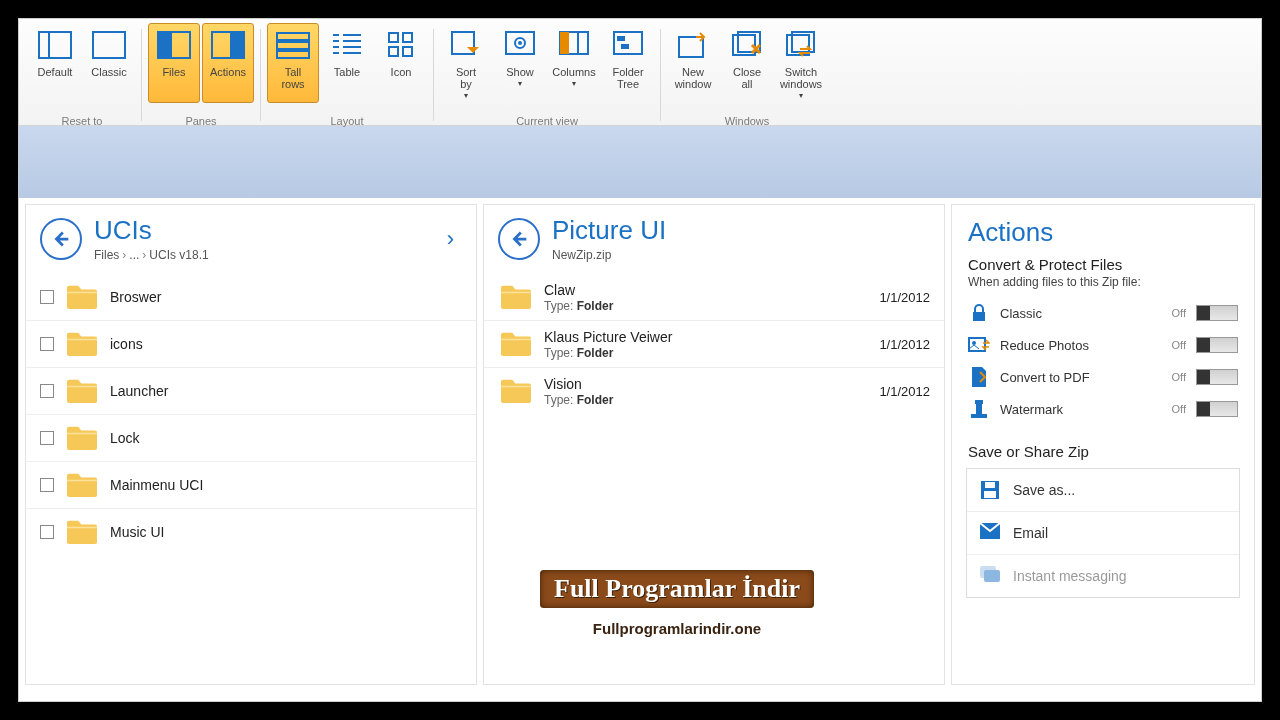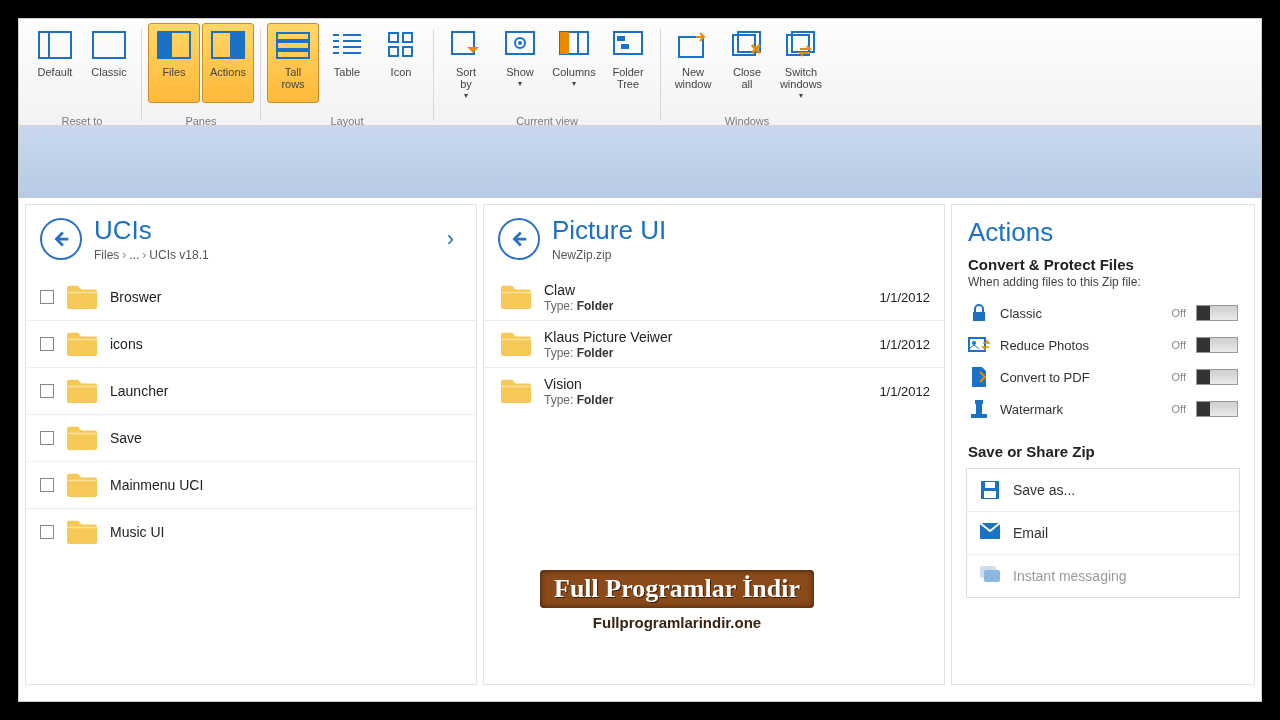--- a/index.html
+++ b/index.html
@@ -32,36 +32,36 @@
 .frow{display:flex;align-items:center;padding:6px 14px;border-top:1px solid #eee;cursor:pointer}
 .frow:first-child{border-top:none}
 .frow .cb{width:14px;height:14px;border:1px solid #888;margin-right:10px}
 .fico{width:36px;height:34px;margin-right:10px}
 .finfo{flex:1}
 .fname{font-size:14px;color:#222}
 .ftype{font-size:12px;color:#666;margin-top:1px}
 .ftype b{font-weight:600;color:#333}
 .fdate{font-size:13px;color:#222}
 .actions-hdr{font-size:26px;color:#1b72c4;padding:12px 16px 4px}
-.asub{font-size:15px;color:#222;font-weight:700;padding:4px 16px 2px}
+.asub{font-size:15px;color:#222;font-weight:400;padding:4px 16px 2px}
 .adesc{font-size:12px;color:#444;padding:0 16px 8px}
 .arow{display:flex;align-items:center;padding:5px 16px;gap:10px}
 .arow .aic{width:22px;height:22px;display:flex;align-items:center;justify-content:center}
 .arow .albl{flex:1;font-size:13px;color:#333}
 .arow .ast{font-size:11px;color:#888}
 .toggle{width:42px;height:16px;background:linear-gradient(#d0d0d0,#e8e8e8);border:1px solid #999;position:relative;cursor:pointer}
 .toggle::after{content:"";position:absolute;left:0;top:0;width:13px;height:14px;background:#333}
 .sharebox{margin:6px 14px;border:1px solid #ddd}
 .srow{display:flex;align-items:center;padding:10px 12px;gap:12px;border-bottom:1px solid #eee;cursor:pointer}
 .srow:last-child{border-bottom:none;color:#aaa}
 .srow .sic{width:22px;height:22px}
 .srow .slbl{font-size:14px;color:#333}
 .watermark{position:absolute;left:540px;top:570px;text-align:center;pointer-events:none}
 .wm1{font-family:Georgia,serif;font-size:26px;font-weight:bold;color:#fff;background:#8a4a1a;padding:4px 14px;border-radius:4px;display:inline-block;text-shadow:1px 1px 0 #3a1f08;box-shadow:inset 0 0 6px #3a1f08}
-.wm2{font-size:15px;font-weight:bold;color:#3a2310;margin-top:6px}
+.wm2{font-size:15px;font-weight:bold;color:#3a2310;margin-top:12px}
 .folder-svg{fill:#f5c857}
 </style>
 </head>
 <body>
 
 <div class="frame">
 <div class="ribbon" id="ribbon">
       <div class="rgroup">
         <div class="rbtns">
           <div class="rbtn">
@@ -289,21 +289,21 @@
               <div class="fname">Launcher</div>
             </div>
           </div>
           <div class="frow">
             <div class="cb"></div>
             <svg class="fico" viewBox="0 0 48 40">
               <path class="folder-svg" d="M4 8c0-2 1-3 3-3h12l4 5h18c2 0 3 1 3 3v20c0 2-1 3-3 3H7c-2 0-3-1-3-3z"></path>
               <path fill="#fce29b" d="M4 13h40v2H4z"></path>
             </svg>
             <div class="finfo">
-              <div class="fname">Save</div>
+              <div class="fname">Lock</div>
             </div>
           </div>
           <div class="frow">
             <div class="cb"></div>
             <svg class="fico" viewBox="0 0 48 40">
               <path class="folder-svg" d="M4 8c0-2 1-3 3-3h12l4 5h18c2 0 3 1 3 3v20c0 2-1 3-3 3H7c-2 0-3-1-3-3z"></path>
               <path fill="#fce29b" d="M4 13h40v2H4z"></path>
             </svg>
             <div class="finfo">
               <div class="fname">Mainmenu UCI</div>

